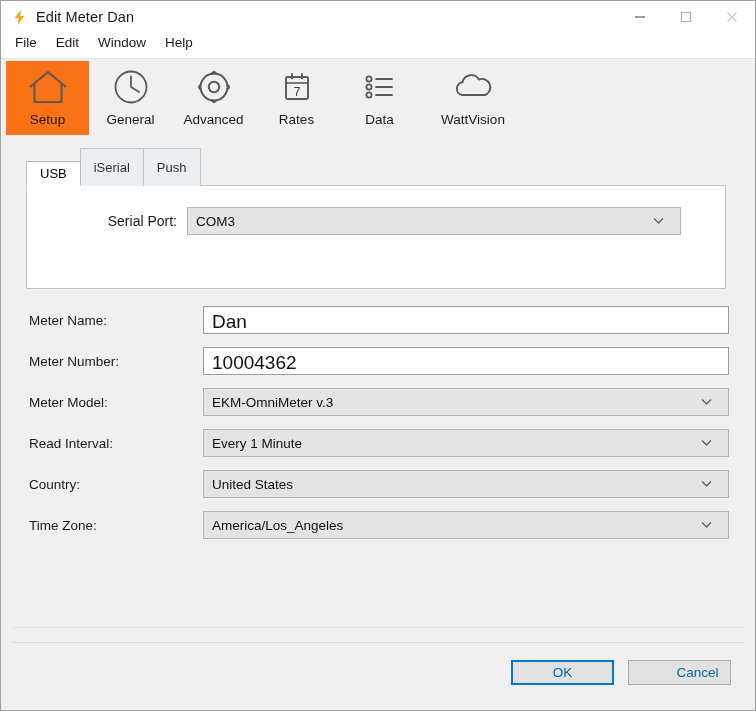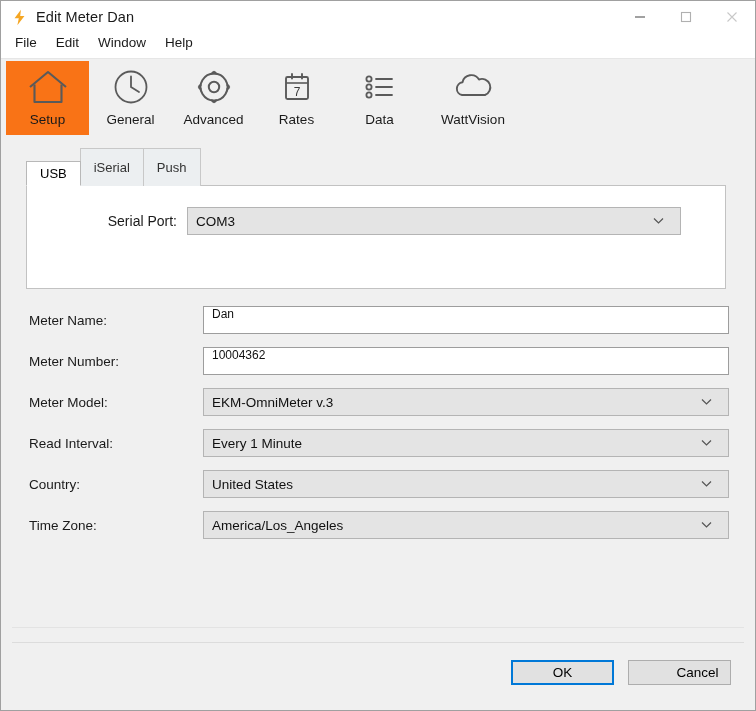--- a/index.html
+++ b/index.html
@@ -209,23 +209,23 @@
   }
   .row .ctl { flex: 1; }
 
   
   .textinput {
     height: 28px;
     background: #ffffff;
     border: 1px solid #9d9d9d;
     box-sizing: border-box;
     display: flex;
-    align-items: flex-start;
+    align-items: flex-end;
     padding-left: 8px;
-    font-size: 12px;
+    font-size: 19px;
     color: #111;
   }
   .combo {
     height: 28px;
     background: #e4e4e4;
     border: 1px solid #b4b4b4;
     box-sizing: border-box;
     display: flex;
     align-items: center;
     padding-left: 8px;
@@ -268,21 +268,21 @@
     width: 754px;
     height: 67px;
     background: #f0f0f0;
   }
   .btn {
     position: absolute;
     width: 103px;
     height: 25px;
     background: #e1e1e1;
     font-size: 13.5px;
-    color: #000000;
+    color: #0369a1;
     display: flex;
     align-items: center;
     justify-content: center;
     box-sizing: border-box;
     cursor: default;
   }
   .btn.ok {
     left: 510px;
     top: 17px;
     border: 2px solid #0078d7;

